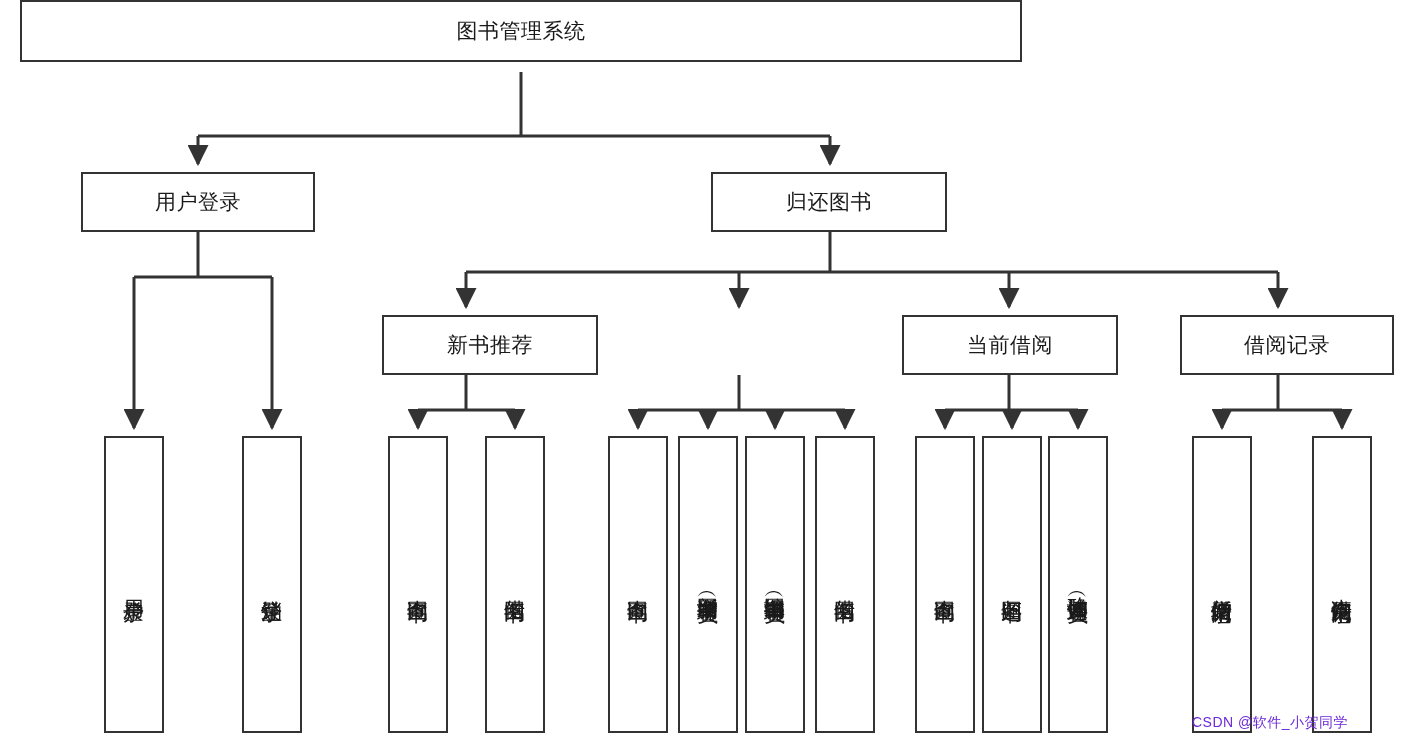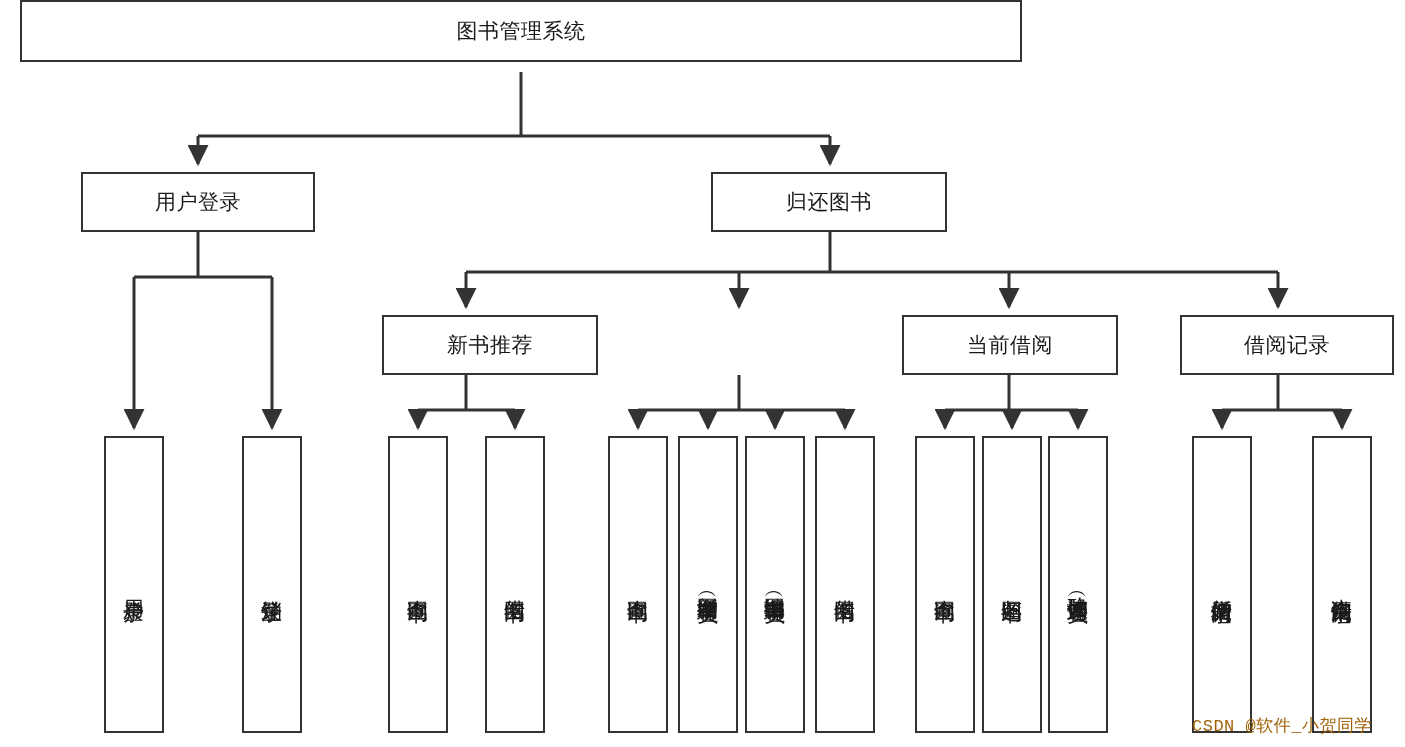--- a/index.html
+++ b/index.html
@@ -55,26 +55,25 @@
     writing-mode: vertical-rl;
     text-orientation: upright;
     font-size: 21px;
     line-height: 1.1;
     letter-spacing: 1px;
     max-height: 100%;
     white-space: normal;
   }
   #watermark {
     position: absolute;
-    font-size: 17px;
-    color: #a16207;
+    font-size: 14px;
+    color: #6d28d9;
     white-space: nowrap;
     z-index: 5;
     letter-spacing: 0.5px;
-    font-family: Liberation Mono, monospace;
   }
 </style>
 </head>
 <body>
 
 <div id="canvas">
 
   <svg id="edges" viewBox="0 0 1405 747" width="1405" height="747" xmlns="http://www.w3.org/2000/svg">
     <defs>
       <marker id="arrow" viewBox="0 0 10 10" refX="9" refY="5" markerWidth="7" markerHeight="7" orient="auto-start-reverse">

